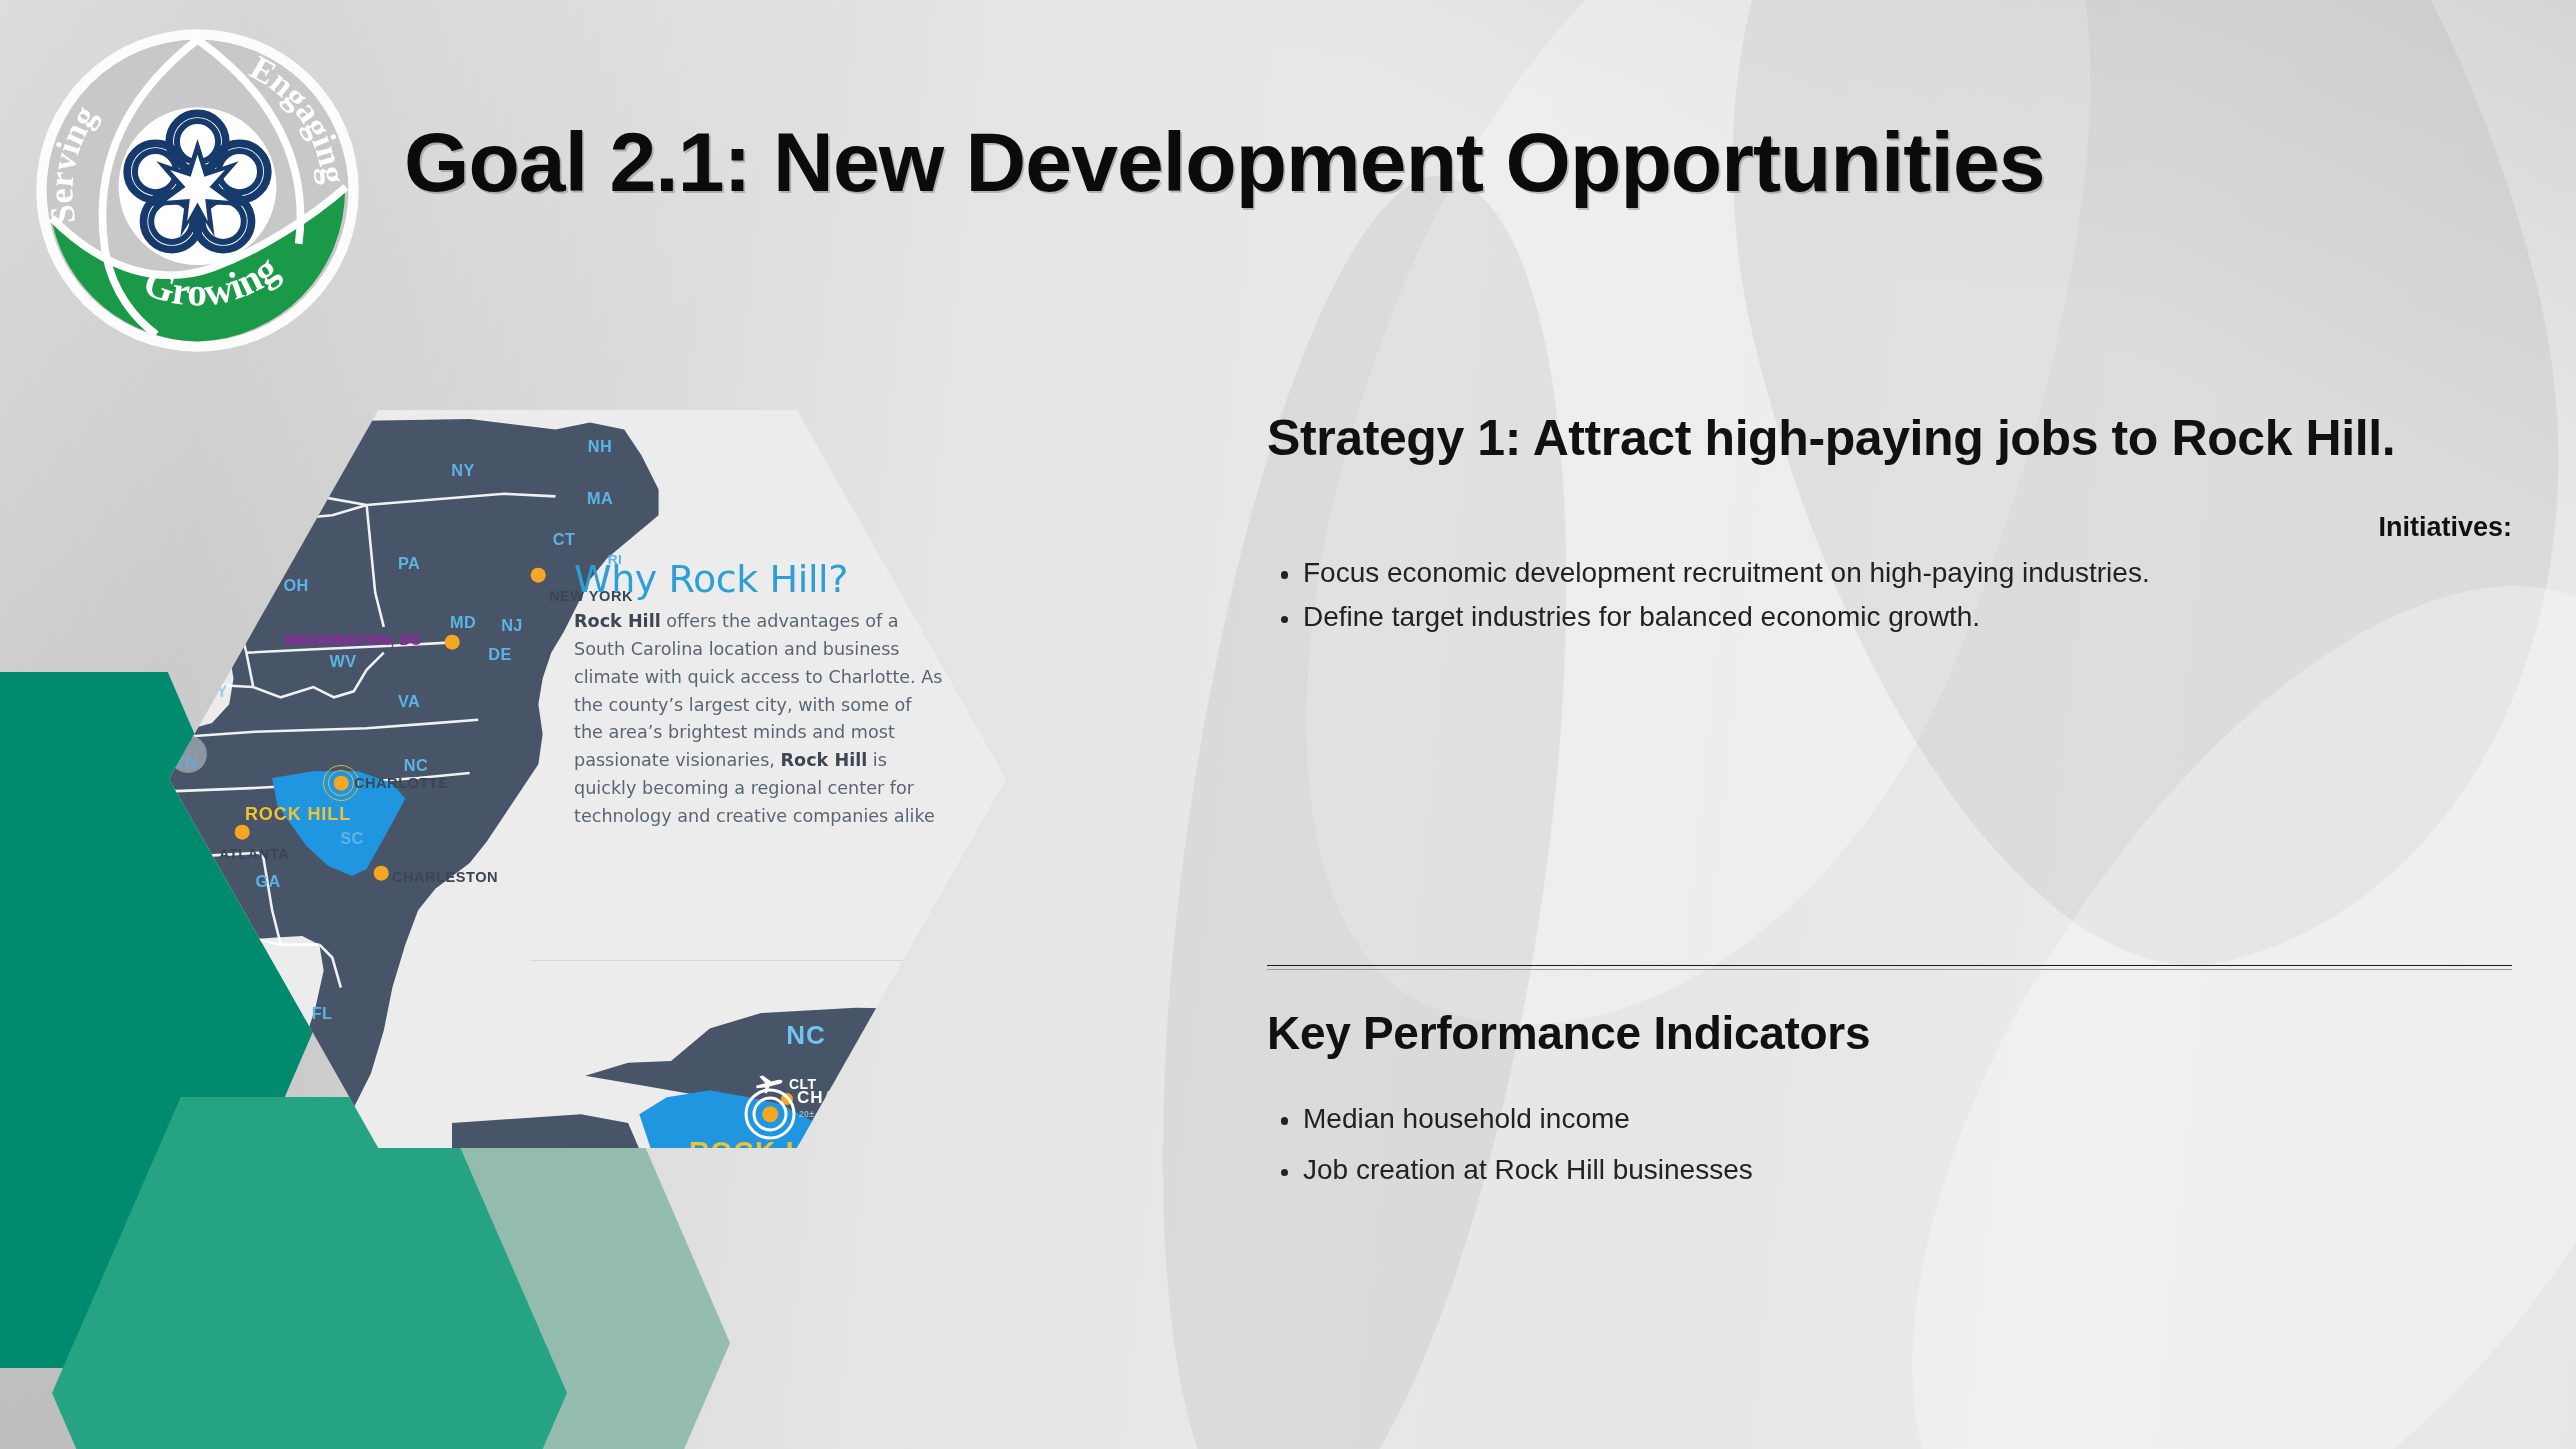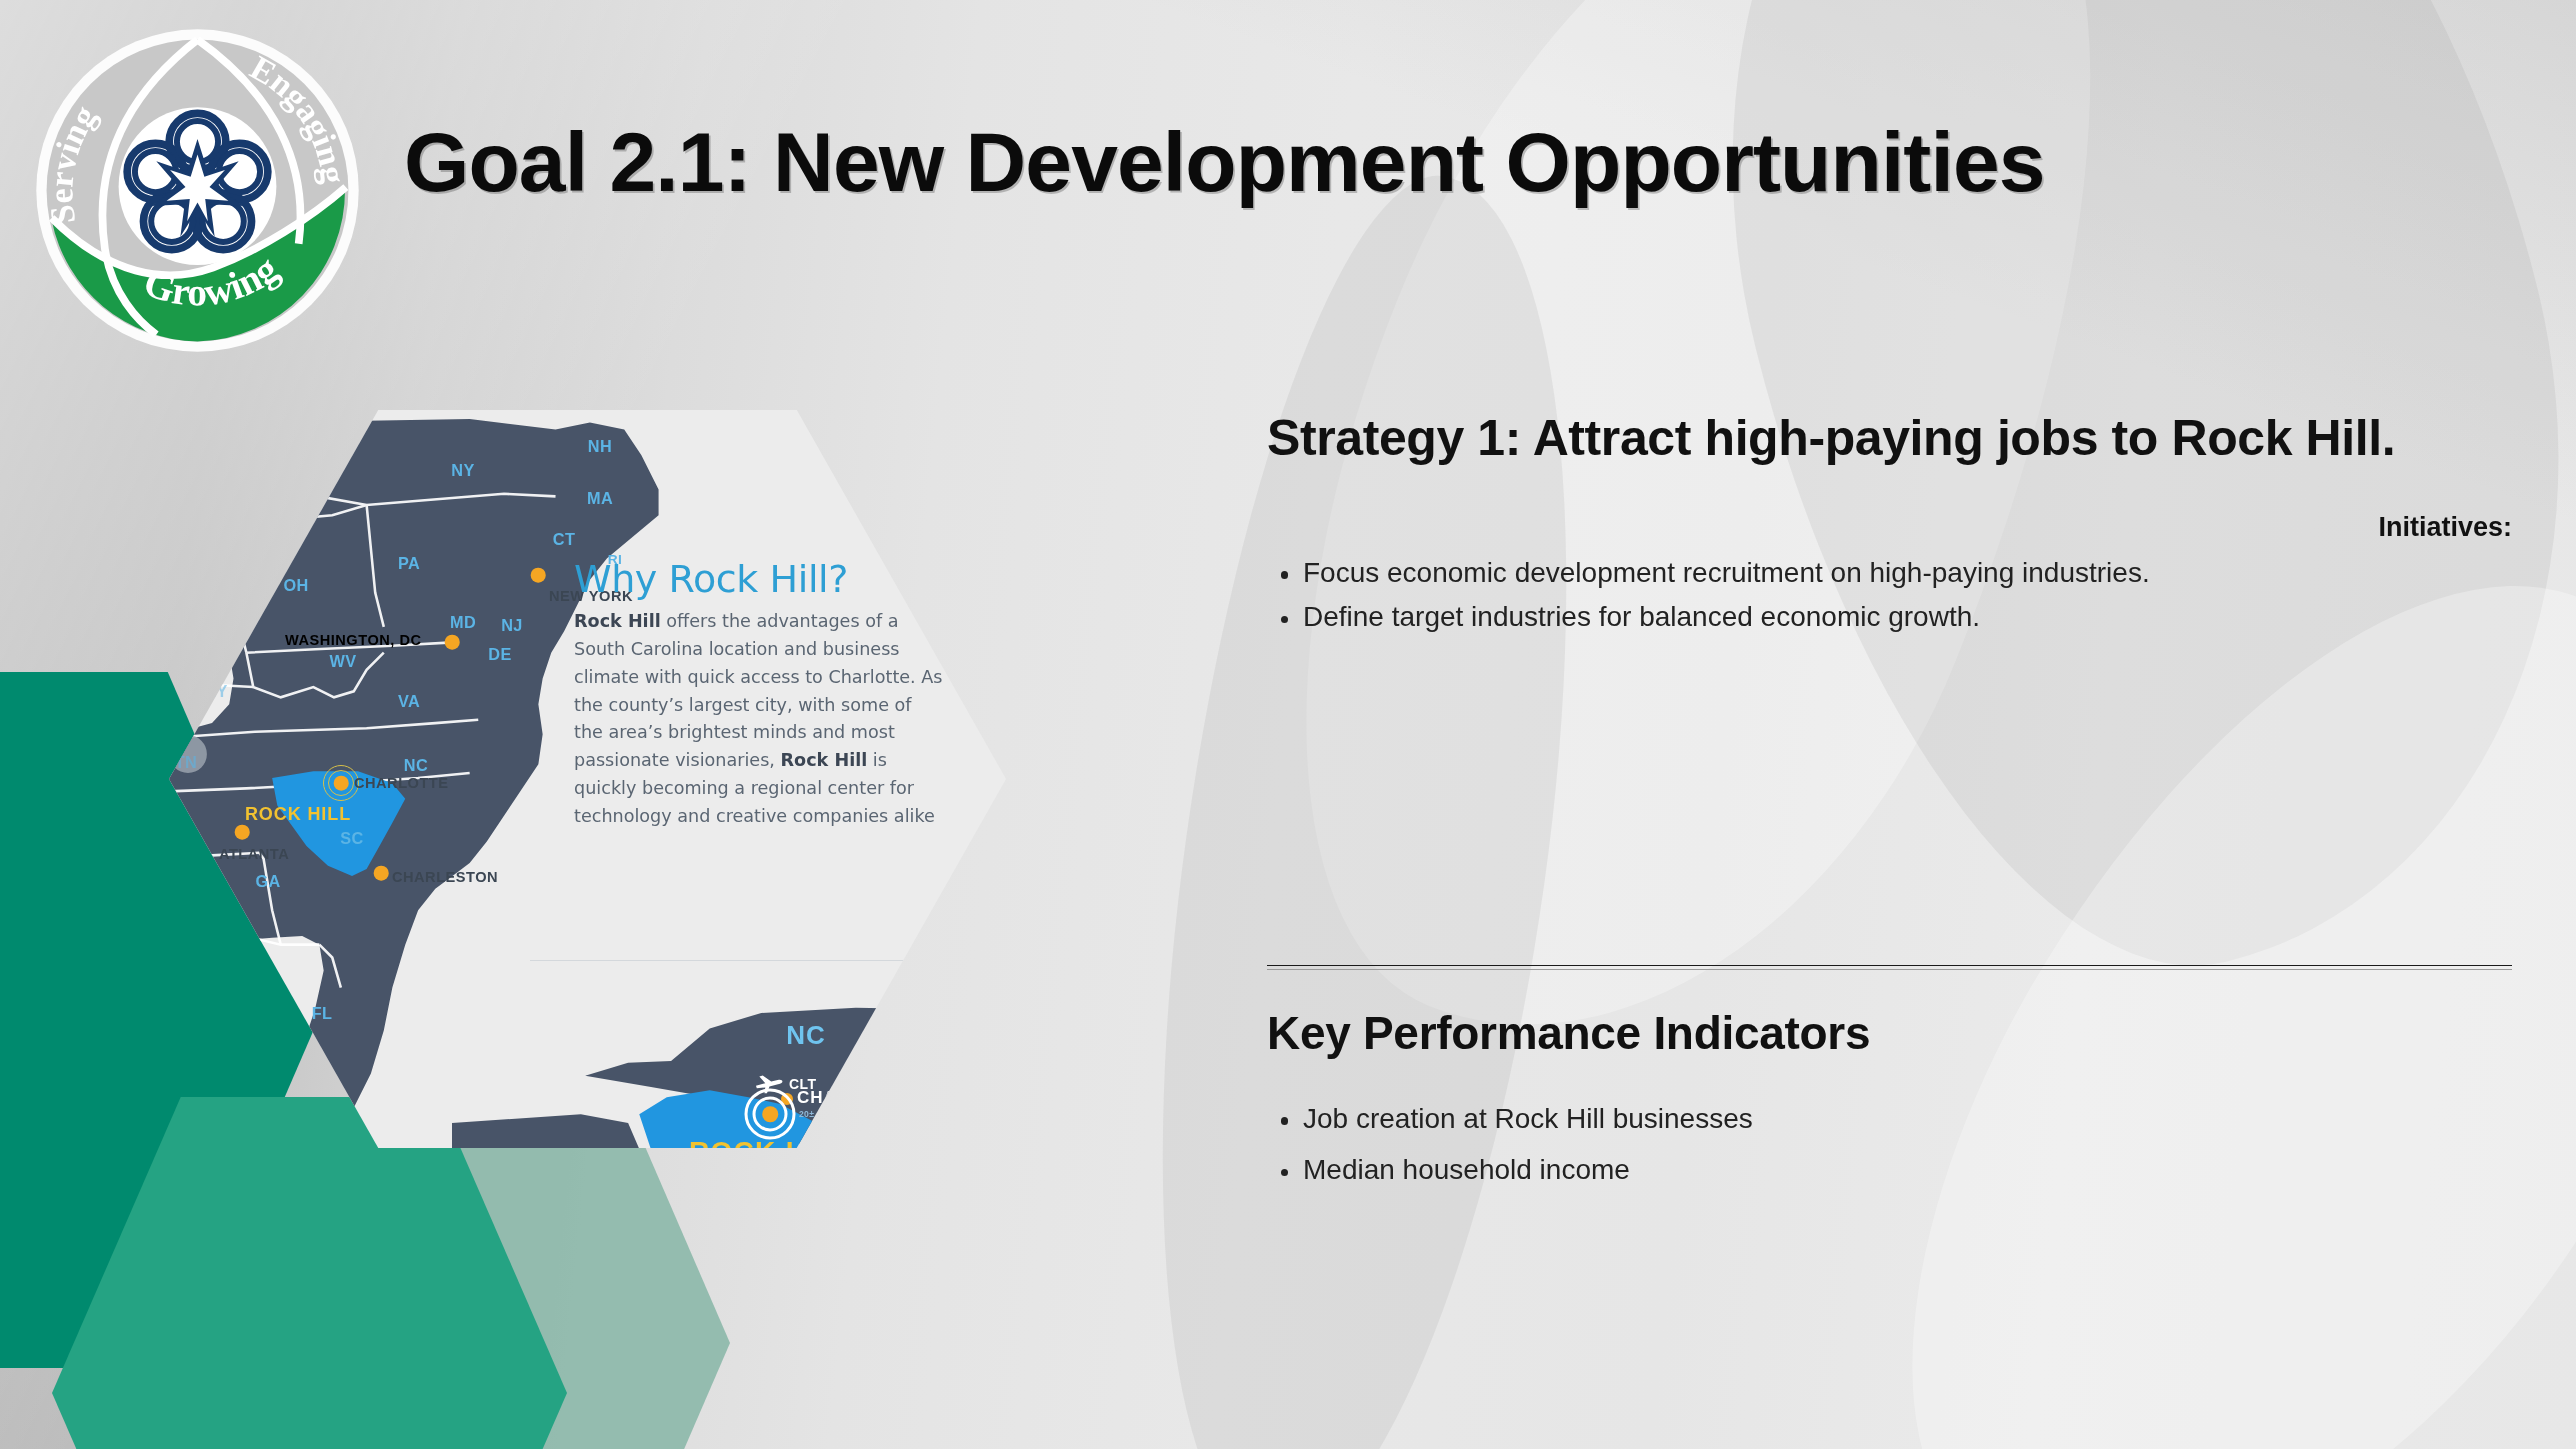--- a/index.html
+++ b/index.html
@@ -208,21 +208,21 @@
       <div class="state-label" style="left:183px;top:428px;text-align:right;">SC</div>
       <div class="state-label" style="left:17px;top:352px;opacity:.6;">TN</div>
       <div class="state-label" style="left:2.6px;top:460px;">AL</div>
       <div class="state-label" style="left:99px;top:471px;">GA</div>
       <div class="state-label" style="left:153px;top:603px;">FL</div>
 
       <div class="city-dot" style="left:369px;top:165px;"></div>
       <div class="city-label" style="left:380px;top:186px;">NEW YORK</div>
 
       <div class="city-dot" style="left:283px;top:232px;"></div>
-      <div class="city-label" style="left:116px;top:230px;color:#000000;">WASHINGTON, DC</div>
+      <div class="city-label" style="left:116px;top:230px;color:#a21caf;">WASHINGTON, DC</div>
 
       <div class="pulse-ring" style="left:172px;top:373px;width:34px;height:34px;"></div>
       <div class="pulse-ring" style="left:172px;top:373px;width:24px;height:24px;"></div>
       <div class="city-dot" style="left:172px;top:373px;"></div>
       <div class="city-label" style="left:185px;top:373px;">CHARLOTTE</div>
 
       <div class="city-dot" style="left:212px;top:463px;"></div>
       <div class="city-label" style="left:223px;top:467px;">CHARLESTON</div>
 
       <div class="city-dot" style="left:73px;top:422px;"></div>
@@ -331,19 +331,19 @@
       <li>Focus economic development recruitment on high-paying industries.</li>
       <li>Define target industries for balanced economic growth.</li>
     </ul>
   </div>
 
   <div id="divider"></div>
 
   <div id="kpi">
     <h2 id="kpi-heading">Key Performance Indicators</h2>
     <ul class="bullets">
+      <li>Median household income</li>
       <li>Job creation at Rock Hill businesses</li>
-      <li>Median household income</li>
     </ul>
   </div>
 
 </div>
 
 
 </body></html>

